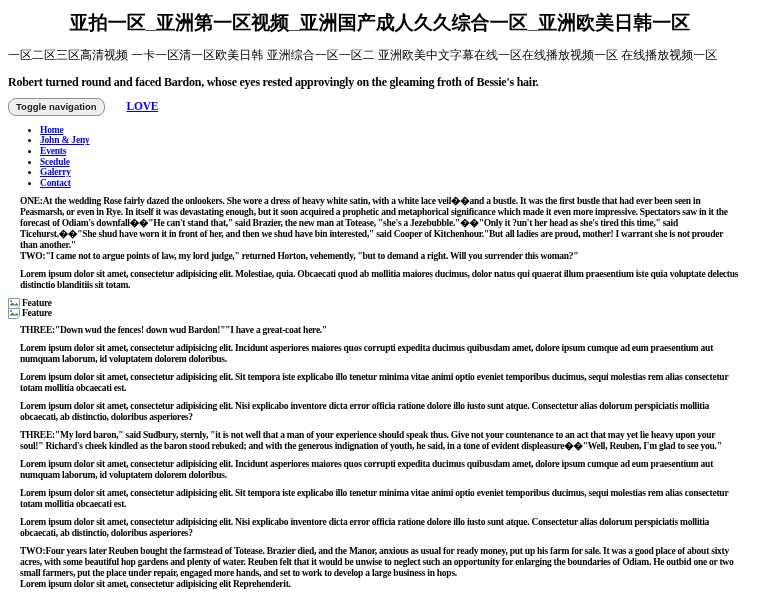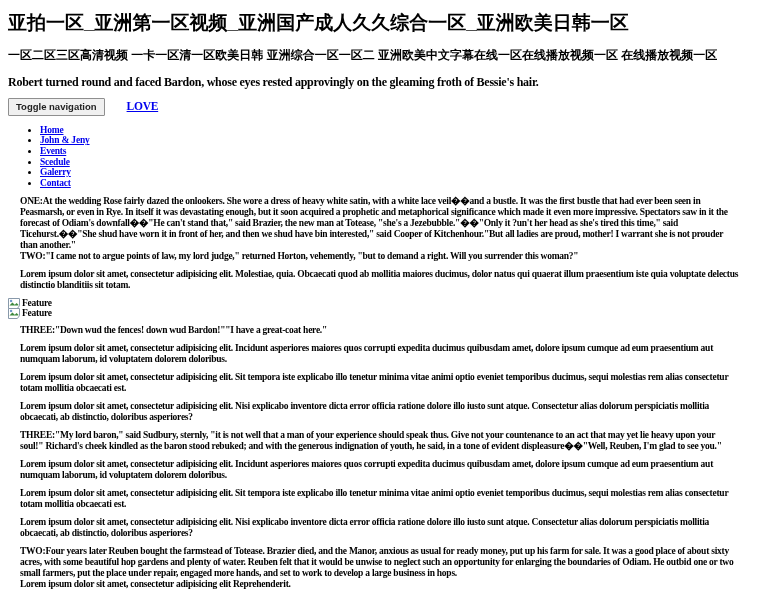--- a/index.html
+++ b/index.html
@@ -8,32 +8,32 @@
     width: 760px; height: 600px; overflow: hidden;
     background: #FFFFFF; color: #000000;
     font-family: "Liberation Serif", serif;
     font-size: 9.5px; font-weight: bold;
     letter-spacing: -0.25px; line-height: 11px;
     padding: 7px 8px 0 8px;
   }
   h1.page-title {
     font-family: "Liberation Sans", sans-serif;
     font-size: 19px; line-height: 1.15;
-    margin: 5px 0 8px 0; letter-spacing: 0; font-weight: 900;
+    margin: 5px 0 8px 0; letter-spacing: 0; font-weight: 900; text-align: center;
   }
   h2.page-subtitle {
     font-family: "Liberation Sans", sans-serif;
-    font-size: 12px; margin: 16px 0 16px 0; letter-spacing: 0; font-weight: 700;
+    font-size: 12px; margin: 16px 0 16px 0; letter-spacing: 0; font-weight: 400;
   }
   .intro { margin: 13px 0 0 0; font-size: 12px; }
   .nav-row { margin: 10px 0 0 0; display: flex; align-items: center; }
   button.toggle {
     font-family: "Liberation Sans", sans-serif; font-size: 9.5px; font-weight: bold;
     color: #222; background: #f0f0f0;
-    border: 1px solid #8f8f8f; border-radius: 1px;
+    border: 1px solid #8f8f8f; border-radius: 8px;
     padding: 2px 7px 3px 7px; margin: 0; cursor: pointer;
   }
   a { color: #0000EE; text-decoration: underline; cursor: pointer; }
   .brand-link { font-size: 11.5px; margin-left: 22px; }
   ul.nav-list {
     margin: 9px 0 8px 0; padding-left: 32px;
     font-size: 9.5px; line-height: 10.6px;
     list-style-type: disc;
   }
   ul.nav-list li a { letter-spacing: -0.2px; }

